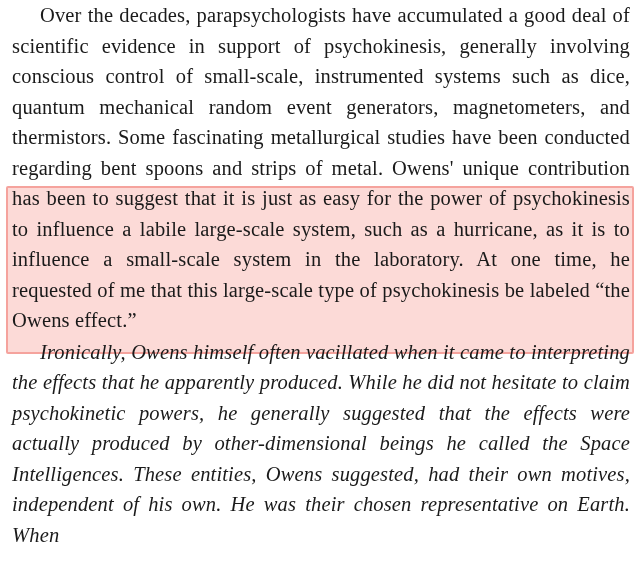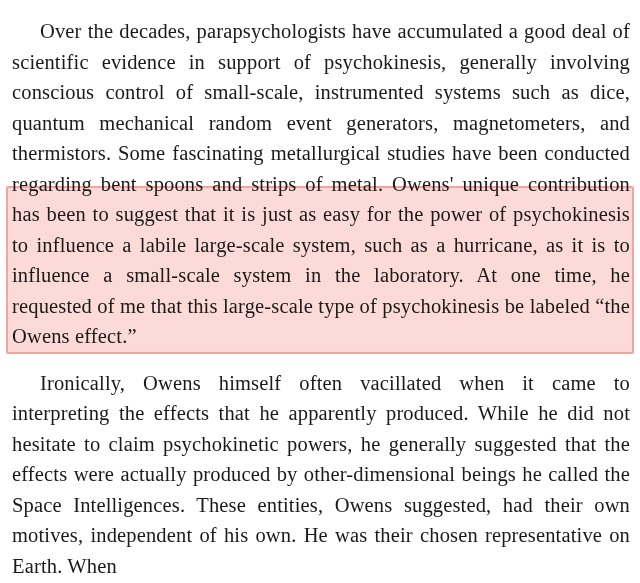--- a/index.html
+++ b/index.html
@@ -12,21 +12,21 @@
     height: 583px;
     overflow: hidden;
     font-family: "Liberation Serif", "DejaVu Serif", serif;
     color: #1a1a1a;
   }
   .page {
     position: relative;
     width: 640px;
     height: 430px;
     box-sizing: border-box;
-    padding: 16px 10px 0 12px;
+    padding: 0 10px 0 12px;
   }
   .para {
     margin: 0;
     font-size: 20.5px;
     line-height: 30.5px;
     text-align: justify;
     text-justify: inter-word;
     letter-spacing: 0.15px;
   }
   .para .indent-first {
@@ -45,21 +45,22 @@
     border: 2px solid #ef6b62;
     border-radius: 2px;
     box-sizing: border-box;
     pointer-events: none;
   }
   .text-layer {
     position: relative;
     z-index: 2;
   }
   .para + .para {
-    margin-top: 16px;
+    margin-top: 1px;
+    font-style: italic;
   }
   .clipped-line {
     position: absolute;
     left: 12px;
     right: 10px;
     bottom: -6px;
     font-size: 20.5px;
     line-height: 30.5px;
     color: #1a1a1a;
     overflow: hidden;

